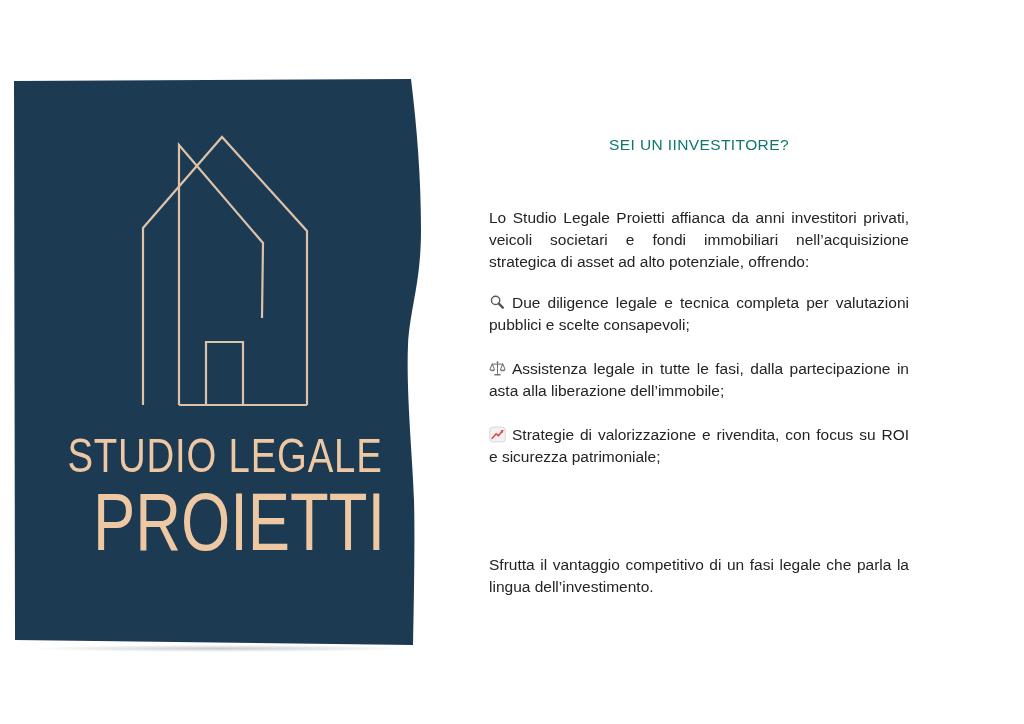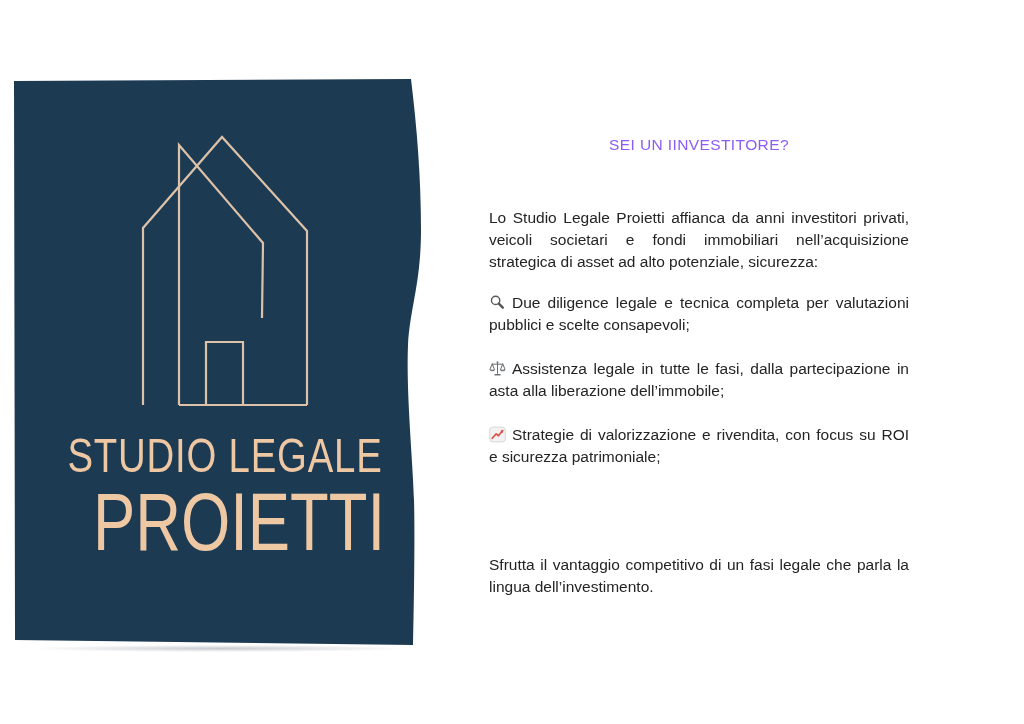--- a/index.html
+++ b/index.html
@@ -14,21 +14,21 @@
   .brand-text{font-family:"Liberation Sans",sans-serif;fill:#eec7a3;}
   .brand1{font-size:48px;letter-spacing:1px;}
   .brand2{font-size:82px;}
   .panel-shadow{
     position:absolute;left:34px;top:645px;width:370px;height:7px;
     background:radial-gradient(ellipse at center, rgba(110,120,132,.38) 0%, rgba(110,120,132,0) 72%);
   }
   
   .content{position:absolute;left:489px;top:0;width:420px;height:724px;color:#242424;}
   .content .block{position:absolute;left:0;width:420px;font-size:15.5px;line-height:22px;margin:0;}
-  .headline{top:134px;text-align:center;font-size:17px;letter-spacing:.4px;color:#8b5cf6;}
+  .headline{top:134px;text-align:center;font-size:17px;letter-spacing:.4px;color:#0f766e;}
   .jp{text-align:justify;}
   .intro{top:207px;}
   .b1{top:292px;}
   .b2{top:358px;}
   .b3{top:424px;}
   .b4{top:490px;}
   .closing{top:554px;}
   .ic{display:inline-block;width:17px;height:17px;vertical-align:-3px;margin-right:6px;}
   .ic svg{display:block;width:17px;height:17px;}
 </style>
@@ -47,21 +47,21 @@
     </g>
     <text class="brand-text brand1" x="211" y="394" text-anchor="middle" textLength="315" lengthAdjust="spacingAndGlyphs">STUDIO LEGALE</text>
     <text class="brand-text brand2" x="225" y="472" text-anchor="middle" textLength="292" lengthAdjust="spacingAndGlyphs">PROIETTI</text>
   </svg>
   <div class="panel-shadow"></div>
 
   <div class="content">
 
     <div class="block headline">SEI UN IINVESTITORE?</div>
 
-    <p class="block jp intro">Lo Studio Legale Proietti affianca da anni investitori privati, veicoli societari e fondi immobiliari nell’acquisizione strategica di asset ad alto potenziale, sicurezza:</p>
+    <p class="block jp intro">Lo Studio Legale Proietti affianca da anni investitori privati, veicoli societari e fondi immobiliari nell’acquisizione strategica di asset ad alto potenziale, offrendo:</p>
 
     <p class="block jp b1"><span class="ic"><svg viewBox="0 0 18 18">
             <g stroke="#55585c" fill="none">
               <circle cx="7" cy="6.8" r="4.4" stroke-width="1.5"></circle>
               <line x1="10.4" y1="10.2" x2="14.6" y2="14.4" stroke-width="2.6" stroke-linecap="round"></line>
             </g>
           </svg></span><span>Due diligence legale e tecnica completa per valutazioni pubblici e scelte consapevoli;</span></p>
 
     <p class="block jp b2"><span class="ic"><svg viewBox="0 0 18 18">
             <g stroke="#6b7075" stroke-width="1.1" fill="none">

